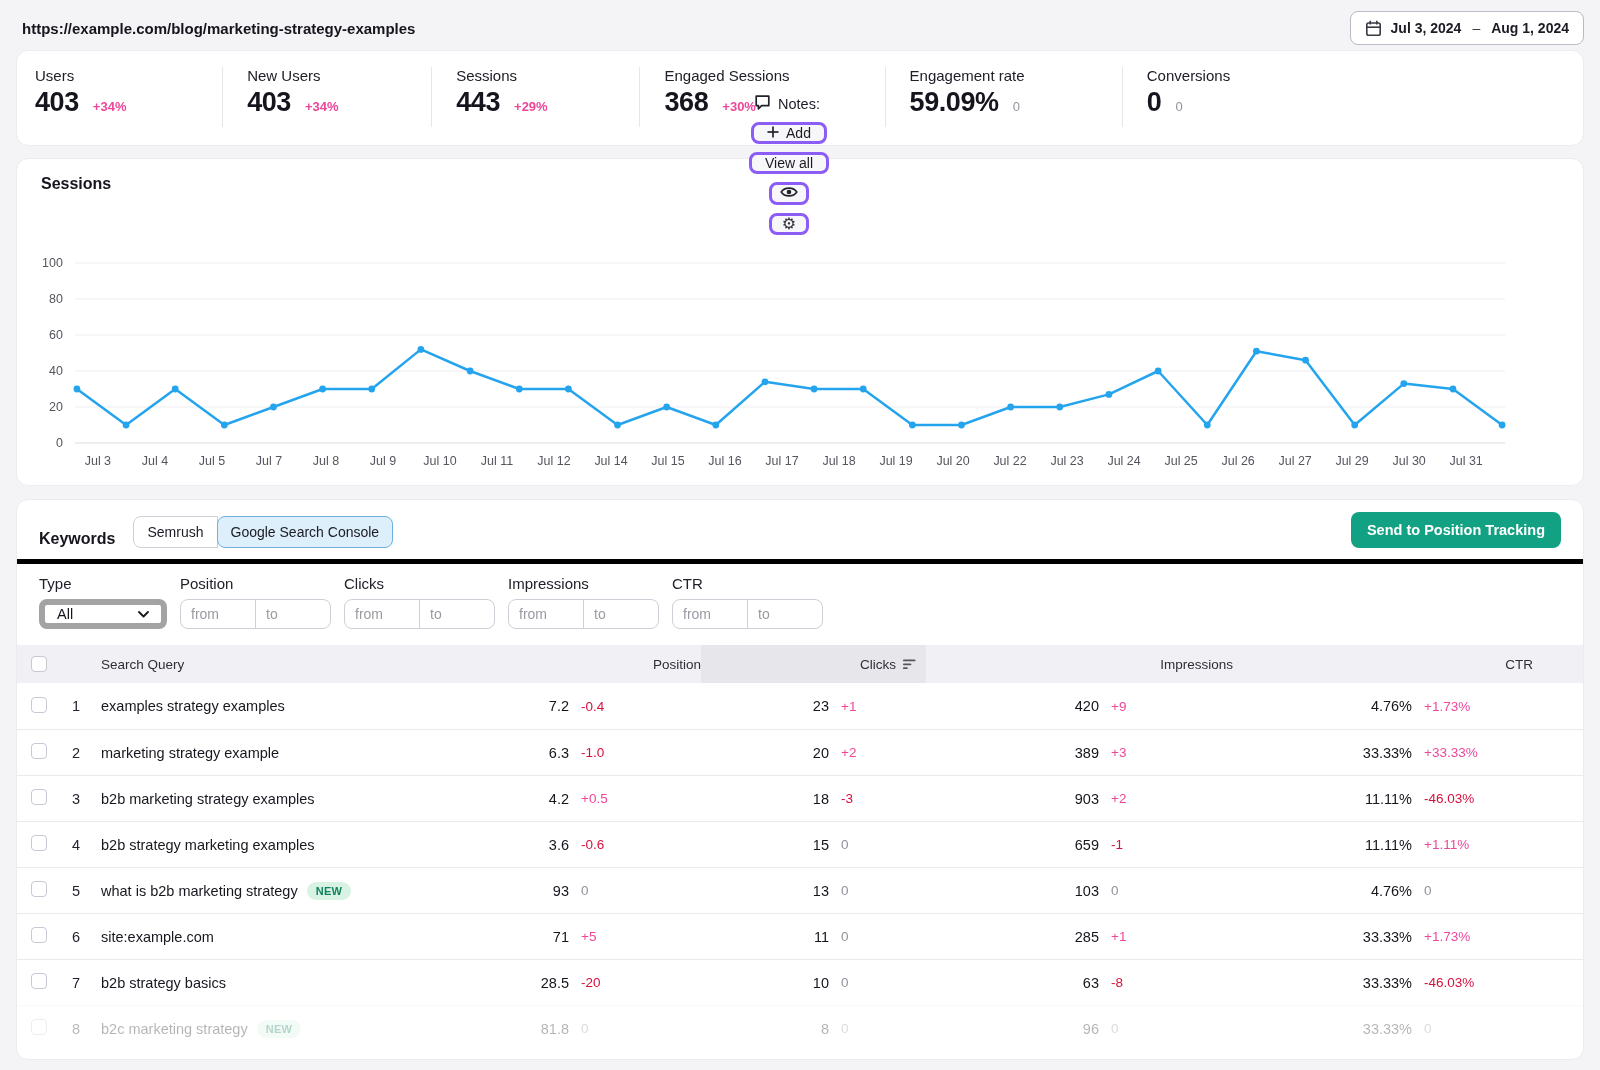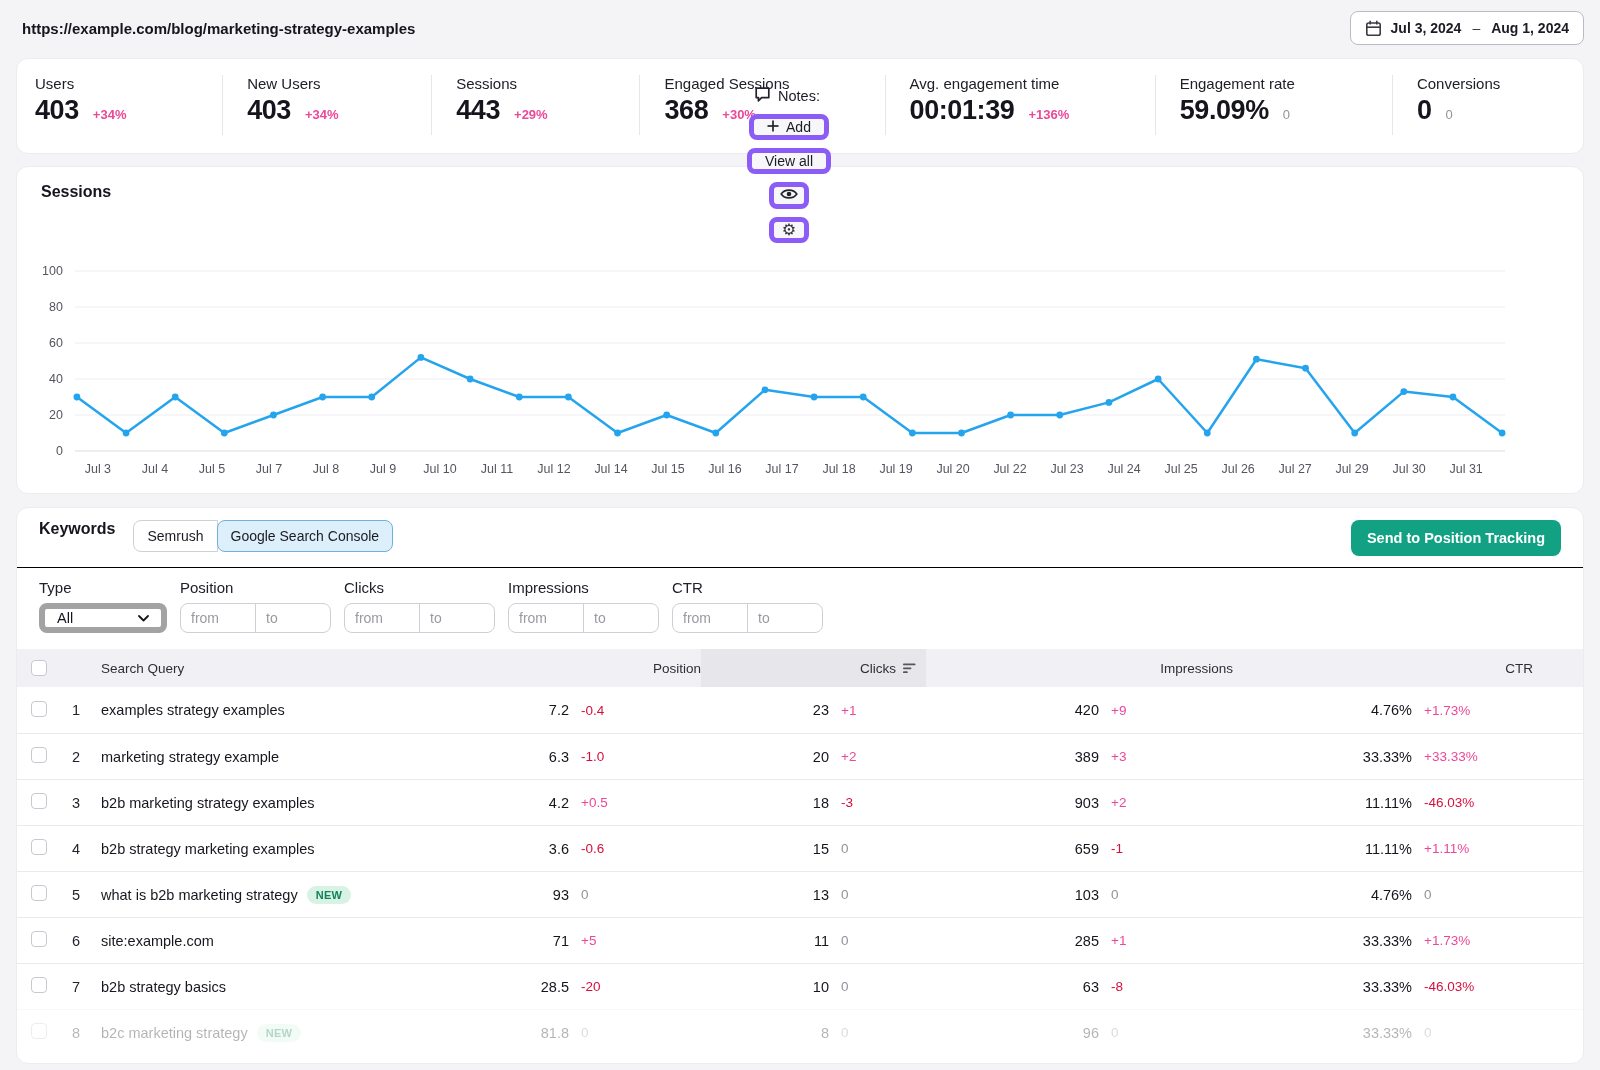--- a/index.html
+++ b/index.html
@@ -4,21 +4,21 @@
 <style>
   * { box-sizing: border-box; margin: 0; padding: 0; }
   html,body { width:1600px; height:1070px; overflow:hidden; }
   body {
     font-family: "Liberation Sans", "DejaVu Sans", sans-serif;
     background:#f4f4f7; color:#17171f; position:relative;
   }
   .page { padding:12px 16px 0; }
 
   
-  .topbar { display:flex; justify-content:space-between; align-items:center; height:32px; margin-bottom:14px; }
+  .topbar { display:flex; justify-content:space-between; align-items:center; height:32px; margin-bottom:6px; }
   .url { font-size:15px; font-weight:700; color:#15151d; padding-left:6px; }
   .datebtn { display:inline-flex; align-items:center; gap:9px; background:#fff; border:1px solid #b8bcc6;
     border-radius:8px; padding:0 14px; height:34px; font-size:14px; font-weight:600; color:#1b1b24; cursor:pointer;
     font-family:inherit; }
   .datebtn svg { display:block; }
   .date-sep { color:#3c3c46; padding:0 2px; font-weight:400; }
 
   
   .card { background:#fff; border:1px solid #ececf0; border-radius:12px; }
 
@@ -34,29 +34,29 @@
   .metric-delta { font-size:13px; font-weight:700; }
 
   .d-up { color:#ec4899; } .d-down { color:#d6103c; } .d-zero { color:#92929c; font-weight:400; }
 
   
   .sessions { margin-top:12px; padding:16px 0 10px; }
   .sessions-title { font-size:16px; font-weight:700; margin-left:24px; color:#15151d; }
   .notes-row { display:flex; justify-content:flex-end; align-items:center; gap:8px; padding-right:22px; margin-top:6px; height:36px;flex-direction:column; }
   .notes-label { display:inline-flex; align-items:center; gap:7px; font-size:14.5px; color:#1b1b24; margin-right:4px; }
   .note-btn { display:inline-flex; align-items:center; justify-content:center; gap:7px; height:34px; padding:0 13px;
-    background:#f7f7f9; border:5px solid #8b5cf6; border-radius:8px; font-size:14px; color:#1b1b24; cursor:pointer; font-family:inherit; }
+    background:#f7f7f9; border:3px solid #8b5cf6; border-radius:8px; font-size:14px; color:#1b1b24; cursor:pointer; font-family:inherit; }
   .icon-btn { width:40px; padding:0; }
   .gear-glyph { font-size:16px; line-height:1; color:#33333d; }
   #sessions-svg { display:block; width:100%; height:226px; margin-top:14px; }
   .ax { font-size:12.5px; fill:#55555f; }
 
   
   .keywords { margin-top:13px; padding-bottom:8px; }
-  .kw-head { display:flex; align-items:flex-start; padding:12px 22px 11px; border-bottom:1px solid #000000; }
+  .kw-head { display:flex; align-items:flex-end; padding:12px 22px 11px; border-bottom:5px solid #000000; }
   .kw-title { font-size:16px; font-weight:700; color:#15151d; margin-right:18px; }
   .tabs { display:inline-flex; }
   .tab { height:32px; padding:0 13px; font-size:14px; color:#1b1b24; background:#fff; border:1px solid #cfd1d9;
     cursor:pointer; font-family:inherit; }
   .tab-first { border-radius:8px 0 0 8px; }
   .tab.active { background:#ddeffa; border:1px solid #6fb1dd; border-radius:8px; margin-left:-1px; position:relative; z-index:1; }
   .send-btn { margin-left:auto; height:36px; padding:0 16px; background:#12a182; color:#fff; border:none; border-radius:8px;
     font-size:14.5px; font-weight:700; cursor:pointer; font-family:inherit; }
 
   
@@ -143,27 +143,20 @@
       <div class="metric-line">
         <span class="metric-value">443</span>
         <span class="metric-delta d-up">+29%</span>
       </div>
     </div>
       <div class="metric m-engsessions">
       <div class="metric-label">Engaged Sessions</div>
       <div class="metric-line">
         <span class="metric-value">368</span>
         <span class="metric-delta d-up">+30%</span>
-      </div>
-    </div>
-      <div class="metric m-avgtime">
-      <div class="metric-label">Avg. engagement time</div>
-      <div class="metric-line">
-        <span class="metric-value">00:01:39</span>
-        <span class="metric-delta d-up">+136%</span>
       </div>
     </div>
       <div class="metric m-engrate">
       <div class="metric-label">Engagement rate</div>
       <div class="metric-line">
         <span class="metric-value">59.09%</span>
         <span class="metric-delta d-zero">0</span>
       </div>
     </div>
       <div class="metric m-conv">

